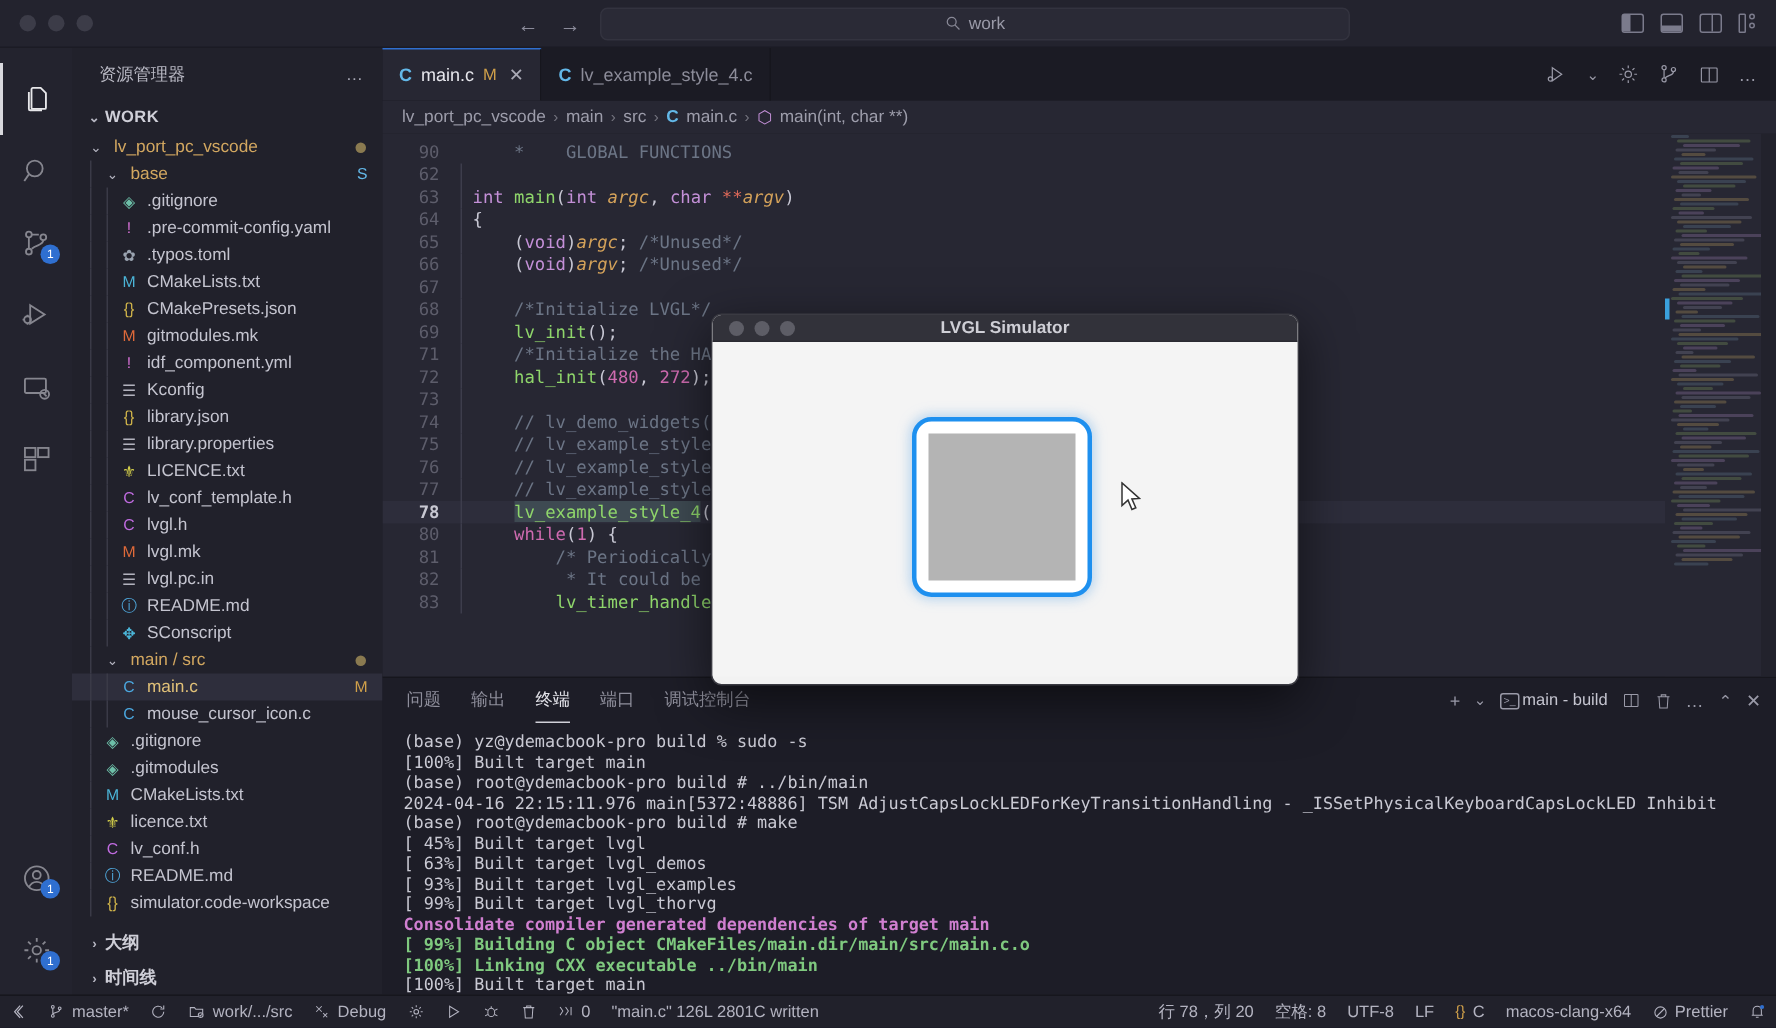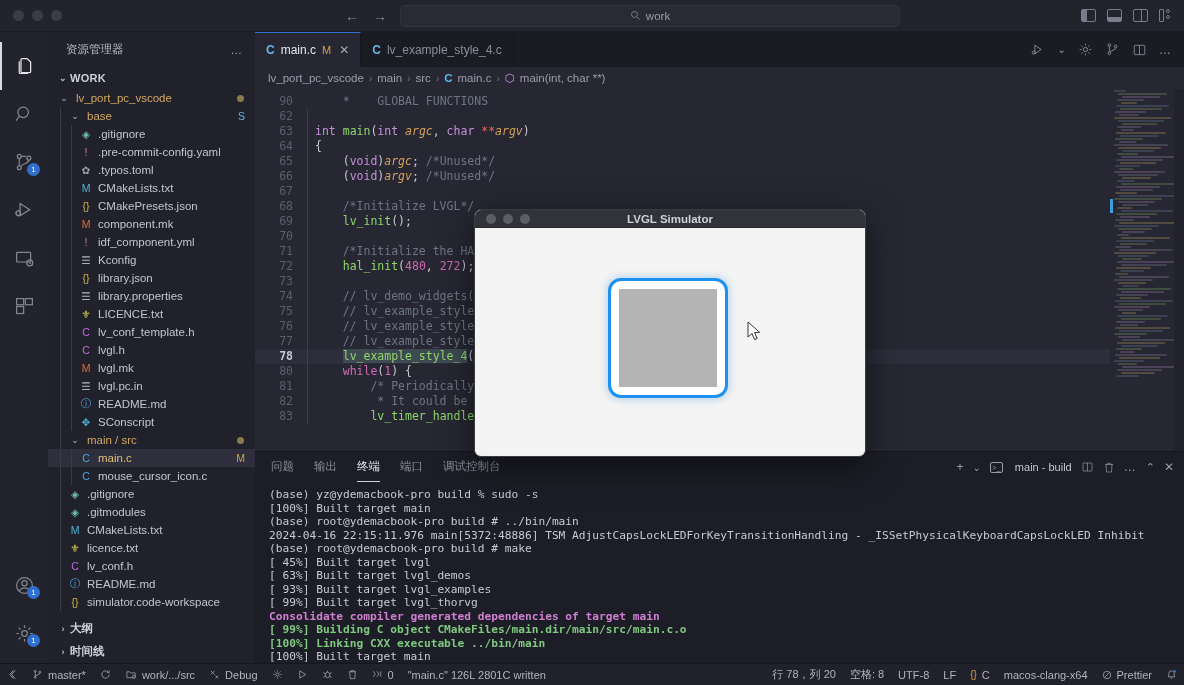--- a/index.html
+++ b/index.html
@@ -99,21 +99,21 @@
   .mline { height:2px; margin:1px 0 0 4px; border-radius:1px; }
   .mm-slider { position:absolute; right:4px; width:6px; background:#3aa0dc; }
   .scrollbar { position:absolute; right:0; top:0; width:10px; background:#22222c; height:100%; }
 
   
   .panel { height:212px; background:#1d1d27; display:flex; flex-direction:column; flex:0 0 212px; border-top:1px solid #16161d; }
   .ptabs { height:30px; display:flex; align-items:center; padding-left:16px; gap:20px; position:relative; }
   .ptab { font-size:11.5px; color:#8e8e9b; cursor:pointer; height:30px; display:flex; align-items:center; border-bottom:1px solid transparent; }
   .ptab.active { color:#e3e3e9; border-bottom:1px solid #d0d0d8; }
   .ptabs-right { margin-left:auto; display:flex; align-items:center; gap:9px; padding-right:10px; color:#9a9aa8; font-size:12px; }
-  .term-chip { display:flex; align-items:center; gap:12px; font-size:11px; color:#c5c5d0; cursor:pointer; }
+  .term-chip { display:flex; align-items:center; gap:2px; font-size:11px; color:#c5c5d0; cursor:pointer; }
   .term-chip .tsq { width:13px; height:11px; border:1px solid #9a9aa8; border-radius:2px; font-size:7px; display:flex; align-items:center; justify-content:center; color:#9a9aa8; }
   .termbody {
     flex:1; font-family:"DejaVu Sans Mono", monospace; font-size:11.2px; line-height:13.5px;
     padding:6px 0 0 14px; color:#c9c9d3; white-space:pre; overflow:hidden;
   }
   .tl { height:13.5px; }
 
   
   .status { height:22px; background:#21212b; display:flex; align-items:center; font-size:11px; color:#b3b3c0; flex:0 0 22px; border-top:1px solid #16161d; }
   .st { display:flex; align-items:center; gap:5px; padding:0 7px; height:22px; cursor:pointer; }
@@ -287,21 +287,21 @@
           <div class="row">
             <span class="guide" style="left: 12px;"></span>
             <span class="guide" style="left: 23px;"></span>
             <span class="ic" style="margin-left: 30px; color: rgb(208, 180, 74);">{}</span>
             <span>CMakePresets.json</span>
           </div>
           <div class="row">
             <span class="guide" style="left: 12px;"></span>
             <span class="guide" style="left: 23px;"></span>
             <span class="ic" style="margin-left: 30px; color: rgb(224, 106, 58);">M</span>
-            <span>component.mk</span>
+            <span>gitmodules.mk</span>
           </div>
           <div class="row">
             <span class="guide" style="left: 12px;"></span>
             <span class="guide" style="left: 23px;"></span>
             <span class="ic" style="margin-left: 30px; color: rgb(211, 111, 211);">!</span>
             <span>idf_component.yml</span>
           </div>
           <div class="row">
             <span class="guide" style="left: 12px;"></span>
             <span class="guide" style="left: 23px;"></span>
@@ -484,21 +484,20 @@
         <div class="code" id="code">
             <div class="cl"><span class="ln">90</span><span class="ind"></span><span class="ctext"><span style="color: rgb(199, 199, 211);">    </span><span style="color: rgb(108, 117, 134);">*    GLOBAL FUNCTIONS</span></span></div>
             <div class="cl"><span class="ln">62</span><span class="ind" style="border-left: 1px solid rgb(61, 61, 76);"></span><span class="ctext"></span></div>
             <div class="cl"><span class="ln">63</span><span class="ind" style="border-left: 1px solid rgb(61, 61, 76);"></span><span class="ctext"><span style="color: rgb(196, 144, 216); font-style: normal;">int </span><span style="color: rgb(143, 214, 107);">main</span><span style="color: rgb(199, 199, 211);">(</span><span style="color: rgb(196, 144, 216); font-style: normal;">int </span><span style="color: rgb(212, 162, 90); font-style: italic;">argc</span><span style="color: rgb(199, 199, 211);">, </span><span style="color: rgb(196, 144, 216); font-style: normal;">char </span><span style="color: rgb(224, 106, 90);">**</span><span style="color: rgb(212, 162, 90); font-style: italic;">argv</span><span style="color: rgb(199, 199, 211);">)</span></span></div>
             <div class="cl"><span class="ln">64</span><span class="ind" style="border-left: 1px solid rgb(61, 61, 76);"></span><span class="ctext"><span style="color: rgb(199, 199, 211);">{</span></span></div>
             <div class="cl"><span class="ln">65</span><span class="ind" style="border-left: 1px solid rgb(61, 61, 76);"></span><span class="ctext"><span style="color: rgb(199, 199, 211);">    (</span><span style="color: rgb(196, 144, 216); font-style: normal;">void</span><span style="color: rgb(199, 199, 211);">)</span><span style="color: rgb(212, 162, 90); font-style: italic;">argc</span><span style="color: rgb(199, 199, 211);">; </span><span style="color: rgb(108, 117, 134);">/*Unused*/</span></span></div>
             <div class="cl"><span class="ln">66</span><span class="ind" style="border-left: 1px solid rgb(61, 61, 76);"></span><span class="ctext"><span style="color: rgb(199, 199, 211);">    (</span><span style="color: rgb(196, 144, 216); font-style: normal;">void</span><span style="color: rgb(199, 199, 211);">)</span><span style="color: rgb(212, 162, 90); font-style: italic;">argv</span><span style="color: rgb(199, 199, 211);">; </span><span style="color: rgb(108, 117, 134);">/*Unused*/</span></span></div>
             <div class="cl"><span class="ln">67</span><span class="ind" style="border-left: 1px solid rgb(61, 61, 76);"></span><span class="ctext"></span></div>
             <div class="cl"><span class="ln">68</span><span class="ind" style="border-left: 1px solid rgb(61, 61, 76);"></span><span class="ctext"><span style="color: rgb(108, 117, 134);">    /*Initialize LVGL*/</span></span></div>
             <div class="cl"><span class="ln">69</span><span class="ind" style="border-left: 1px solid rgb(61, 61, 76);"></span><span class="ctext"><span style="color: rgb(199, 199, 211);">    </span><span style="color: rgb(143, 214, 107);">lv_init</span><span style="color: rgb(199, 199, 211);">();</span></span></div>
-            <div class="cl"><span class="ln">70</span><span class="ind" style="border-left: 1px solid rgb(61, 61, 76);"></span><span class="ctext"></span></div>
             <div class="cl"><span class="ln">71</span><span class="ind" style="border-left: 1px solid rgb(61, 61, 76);"></span><span class="ctext"><span style="color: rgb(108, 117, 134);">    /*Initialize the HAL (disp</span></span></div>
             <div class="cl"><span class="ln">72</span><span class="ind" style="border-left: 1px solid rgb(61, 61, 76);"></span><span class="ctext"><span style="color: rgb(199, 199, 211);">    </span><span style="color: rgb(143, 214, 107);">hal_init</span><span style="color: rgb(199, 199, 211);">(</span><span style="color: rgb(207, 107, 176);">480</span><span style="color: rgb(199, 199, 211);">, </span><span style="color: rgb(207, 107, 176);">272</span><span style="color: rgb(199, 199, 211);">);</span></span></div>
             <div class="cl"><span class="ln">73</span><span class="ind" style="border-left: 1px solid rgb(61, 61, 76);"></span><span class="ctext"></span></div>
             <div class="cl"><span class="ln">74</span><span class="ind" style="border-left: 1px solid rgb(61, 61, 76);"></span><span class="ctext"><span style="color: rgb(108, 117, 134);">    // lv_demo_widgets();</span></span></div>
             <div class="cl"><span class="ln">75</span><span class="ind" style="border-left: 1px solid rgb(61, 61, 76);"></span><span class="ctext"><span style="color: rgb(108, 117, 134);">    // lv_example_style_1();</span></span></div>
             <div class="cl"><span class="ln">76</span><span class="ind" style="border-left: 1px solid rgb(61, 61, 76);"></span><span class="ctext"><span style="color: rgb(108, 117, 134);">    // lv_example_style_2();</span></span></div>
             <div class="cl"><span class="ln">77</span><span class="ind" style="border-left: 1px solid rgb(61, 61, 76);"></span><span class="ctext"><span style="color: rgb(108, 117, 134);">    // lv_example_style_3();</span></span></div>
             <div class="cl cur"><span class="ln">78</span><span class="ind" style="border-left: 1px solid rgb(61, 61, 76);"></span><span class="ctext"><span style="color: rgb(199, 199, 211);">    </span><span style="color: rgb(143, 214, 107); background: rgb(62, 74, 82);">lv_example_style_4</span><span style="color: rgb(199, 199, 211);">();</span></span></div>
             <div class="cl"><span class="ln">80</span><span class="ind" style="border-left: 1px solid rgb(61, 61, 76);"></span><span class="ctext"><span style="color: rgb(199, 199, 211);">    </span><span style="color: rgb(207, 107, 176); font-style: normal;">while</span><span style="color: rgb(199, 199, 211);">(</span><span style="color: rgb(207, 107, 176);">1</span><span style="color: rgb(199, 199, 211);">) {</span></span></div>
             <div class="cl"><span class="ln">81</span><span class="ind" style="border-left: 1px solid rgb(61, 61, 76);"></span><span class="ctext"><span style="color: rgb(108, 117, 134);">        /* Periodically call the</span></span></div>

